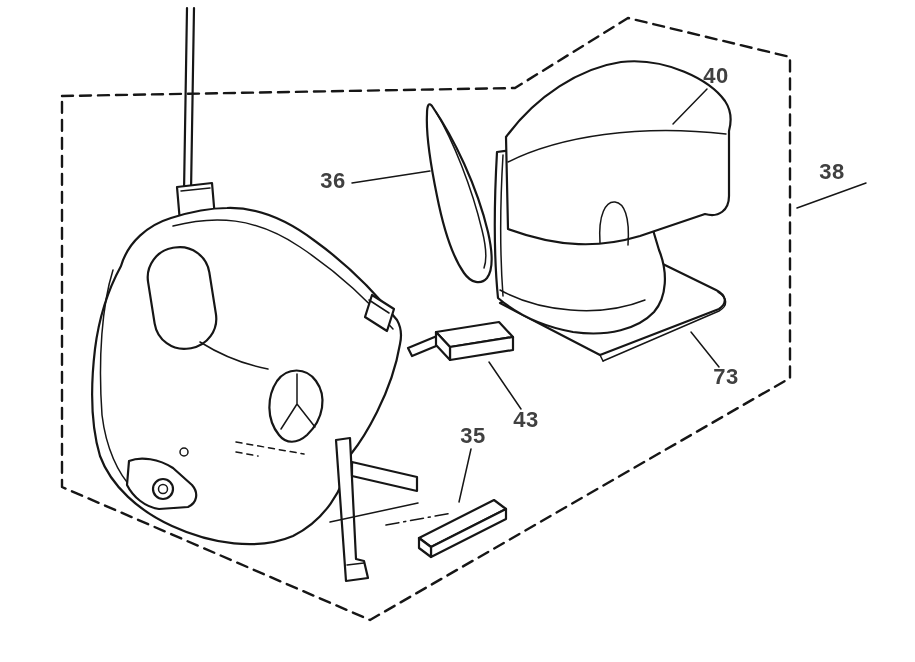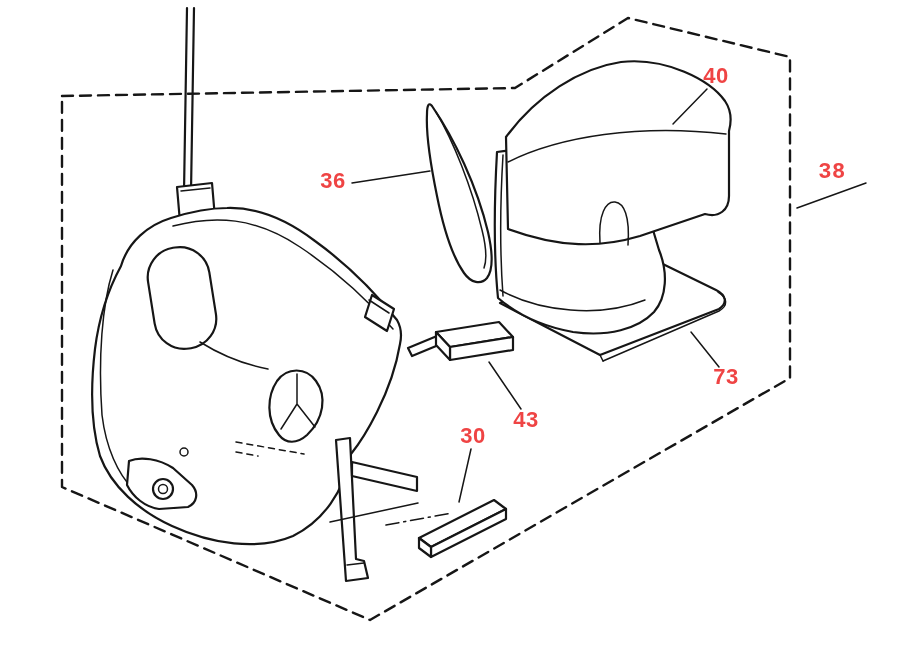--- a/index.html
+++ b/index.html
@@ -26,21 +26,21 @@
   .thin { stroke-width: 1.5; }
   .fillw { fill: #ffffff; }
   .dashedb { stroke-dasharray: 11 7; stroke-width: 2.4; }
   .hid { stroke-dasharray: 6 5; stroke-width: 1.5; }
   .dashdot { stroke-dasharray: 13 5 2 5; stroke-width: 1.6; }
   .part-label {
     position: absolute;
     transform: translate(-50%, -50%);
     font-size: 22px;
     font-weight: 600;
-    color: #ef4444;
+    color: #404040;
     letter-spacing: 0.5px;
     user-select: none;
   }
 </style>
 </head>
 <body>
 
 <div class="stage">
 
   <svg class="art" viewBox="0 0 915 662">
@@ -125,20 +125,20 @@
     <g>
       <path class="ln thin" d="M866,183 L797,208"></path>
       <path class="ln thin" d="M719,367 L691,332"></path>
       <path class="ln thin" d="M707,89 L673,124"></path>
       <path class="ln thin" d="M352,183 L430,171"></path>
       <path class="ln thin" d="M471,449 L459,502"></path>
       <path class="ln thin" d="M521,409 L489,362"></path>
     </g>
   </svg>
 
-  <div class="part-label" style="left:832px; top:172px;font-family:Liberation Mono, monospace;">38</div>
+  <div class="part-label" style="left:832px; top:172px;">38</div>
   <div class="part-label" style="left:726px; top:377px;">73</div>
   <div class="part-label" style="left:716px; top:76px;">40</div>
   <div class="part-label" style="left:333px; top:181px;">36</div>
-  <div class="part-label" style="left:473px; top:436px;">30</div>
+  <div class="part-label" style="left:473px; top:436px;">35</div>
   <div class="part-label" style="left:526px; top:420px;text-align:center;">43</div>
 
 </div>
 
 </body></html>

